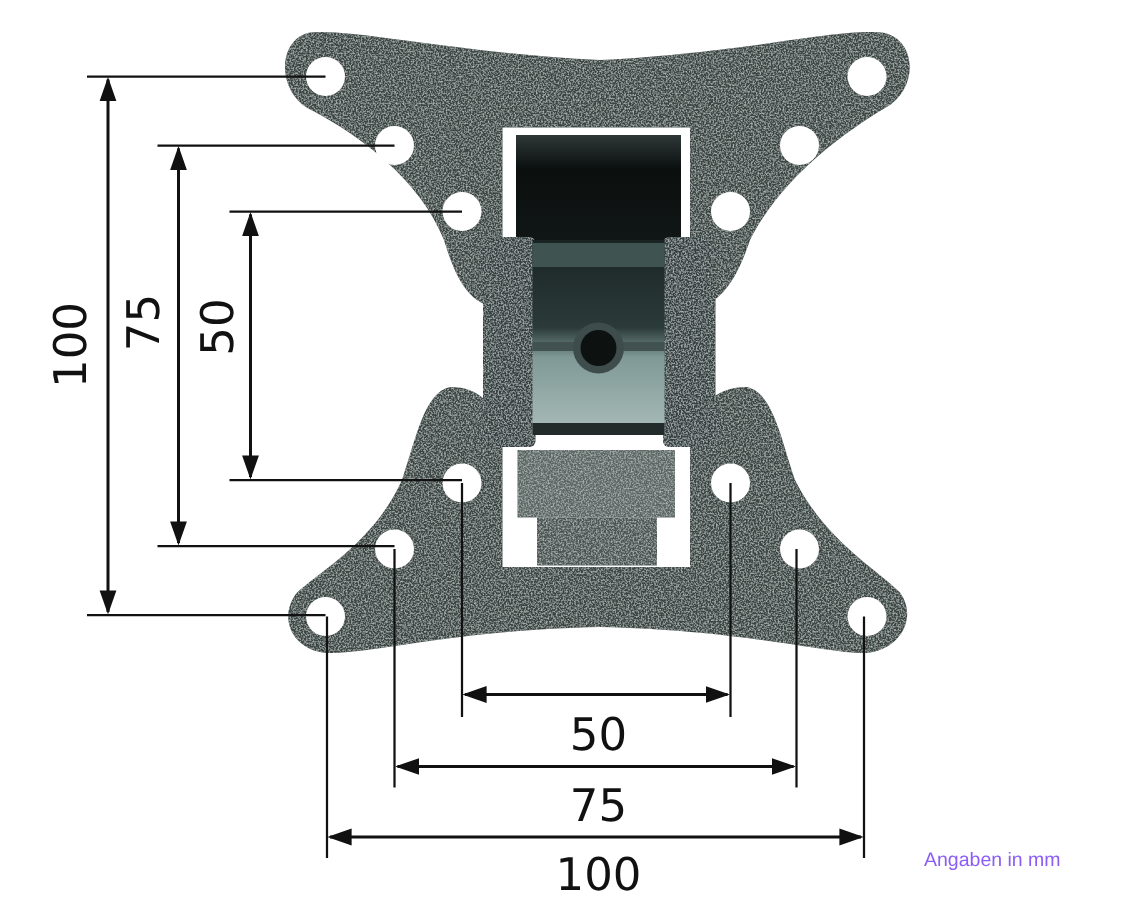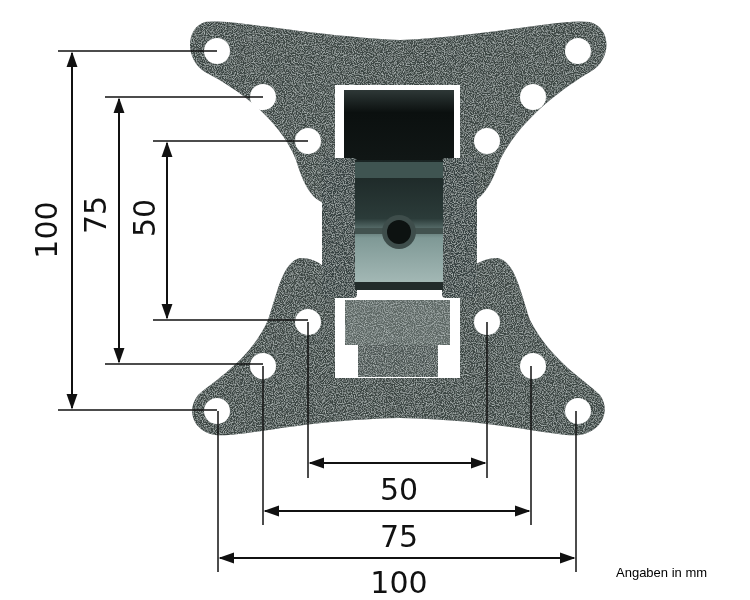--- a/index.html
+++ b/index.html
@@ -1,19 +1,19 @@
 <!DOCTYPE html>
 <html><head>
   <meta charset="utf-8">
   <style>
     html, body { margin: 0; padding: 0; background: #ffffff; }
     body { width: 750px; height: 600px; position: relative; overflow: hidden; font-family: "Liberation Sans", sans-serif; }
     #diagram { position: absolute; left: 0; top: 0; width: 750px; height: 600px; }
     .dim-text { font-family: "DejaVu Sans", sans-serif; font-size: 30px; fill: #111111; }
-    .note { position: absolute; left: 616px; top: 565px; font-family: "Liberation Sans", sans-serif; font-size: 13px; color: #000000; }
+    .note { position: absolute; left: 616px; top: 565px; font-family: "Liberation Sans", sans-serif; font-size: 13px; color: #8b5cf6; }
   </style>
 </head>
 <body>
 
 <svg id="diagram" viewBox="0 0 750 600" xmlns="http://www.w3.org/2000/svg">
   <defs>
     <filter id="speckle" x="0" y="0" width="100%" height="100%">
       <feTurbulence type="fractalNoise" baseFrequency="0.9" numOctaves="2" seed="3" result="n"></feTurbulence>
       <feColorMatrix type="matrix" values="0 0 0 0 0.45  0 0 0 0 0.5  0 0 0 0 0.49  0 0 0 2.2 -0.9" in="n" result="c"></feColorMatrix>
       <feComposite in="c" in2="SourceGraphic" operator="in" result="s"></feComposite>

